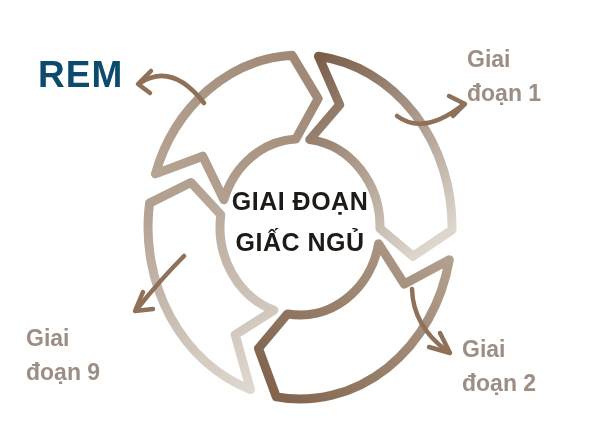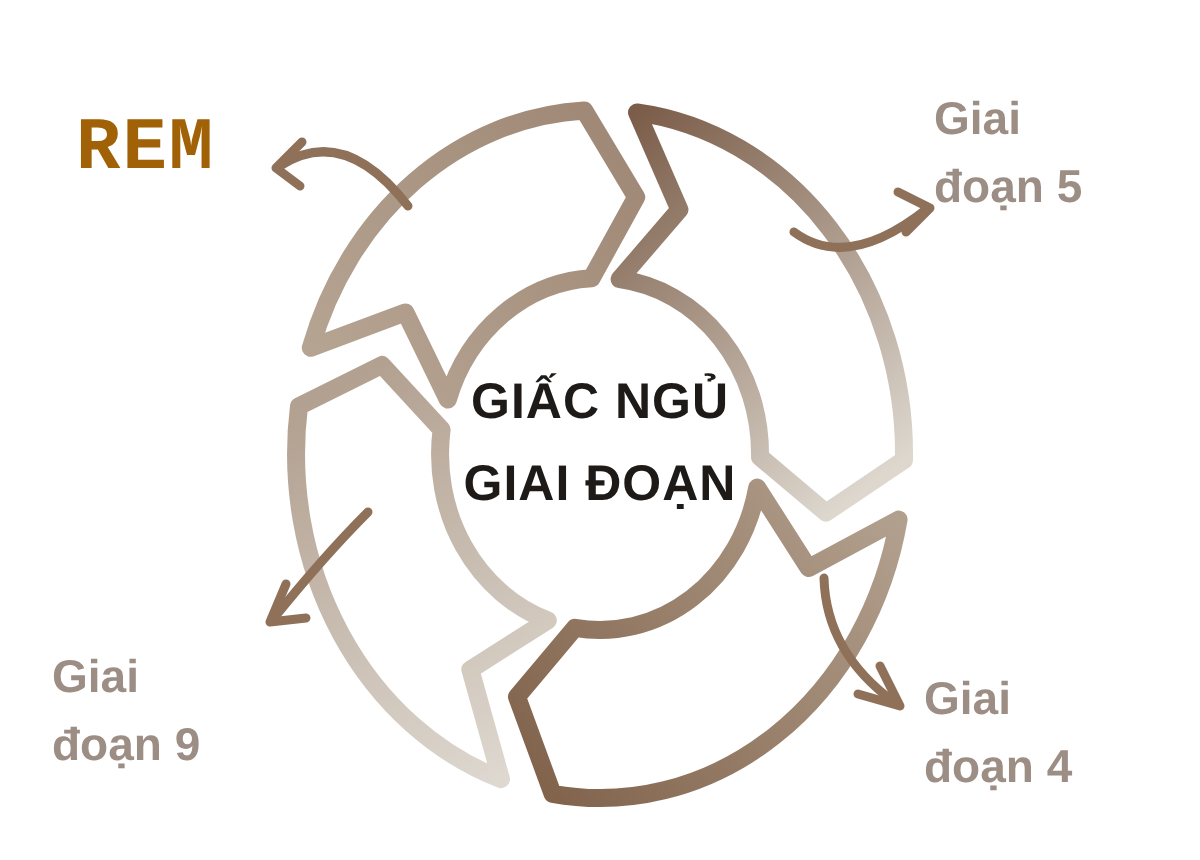--- a/index.html
+++ b/index.html
@@ -20,22 +20,21 @@
     left: 0;
     top: 0;
   }
   .rem-label {
     position: absolute;
     left: 38px;
     top: 54px;
     font-size: 37px;
     font-weight: 800;
     letter-spacing: 1px;
-    color: #a16207;
-    font-family: Liberation Mono, monospace;
+    color: #0c4a6e;
   }
   .center-title {
     position: absolute;
     left: 218px;
     top: 181px;
     width: 164px;
     text-align: center;
     font-size: 25px;
     font-weight: 800;
     line-height: 41px;
@@ -97,34 +96,34 @@
       <path d="M412 289 Q413 326 447 351"></path>
       <polyline points="440,333 450,353 429,347"></polyline>
     </g>
     <g fill="none" stroke-width="4.5" stroke-linecap="round" stroke-linejoin="round" stroke="#8f7058">
       <path d="M184 256 Q162 278 137 309"></path>
       <polyline points="143,292 135,311 153,309"></polyline>
     </g>
   </svg>
 
   <div class="center-title">
+    <div>GIAI ĐOẠN</div>
     <div>GIẤC NGỦ</div>
-    <div>GIAI ĐOẠN</div>
   </div>
 
   <div class="rem-label">REM</div>
 
   <div class="stage-label" id="stage1-label">
     <div>Giai</div>
-    <div>đoạn 5</div>
+    <div>đoạn 1</div>
   </div>
 
   <div class="stage-label" id="stage2-label">
     <div>Giai</div>
-    <div>đoạn 4</div>
+    <div>đoạn 2</div>
   </div>
 
   <div class="stage-label" id="stage3-label">
     <div>Giai</div>
     <div>đoạn 9</div>
   </div>
 
 </div>
 
 </body></html>

